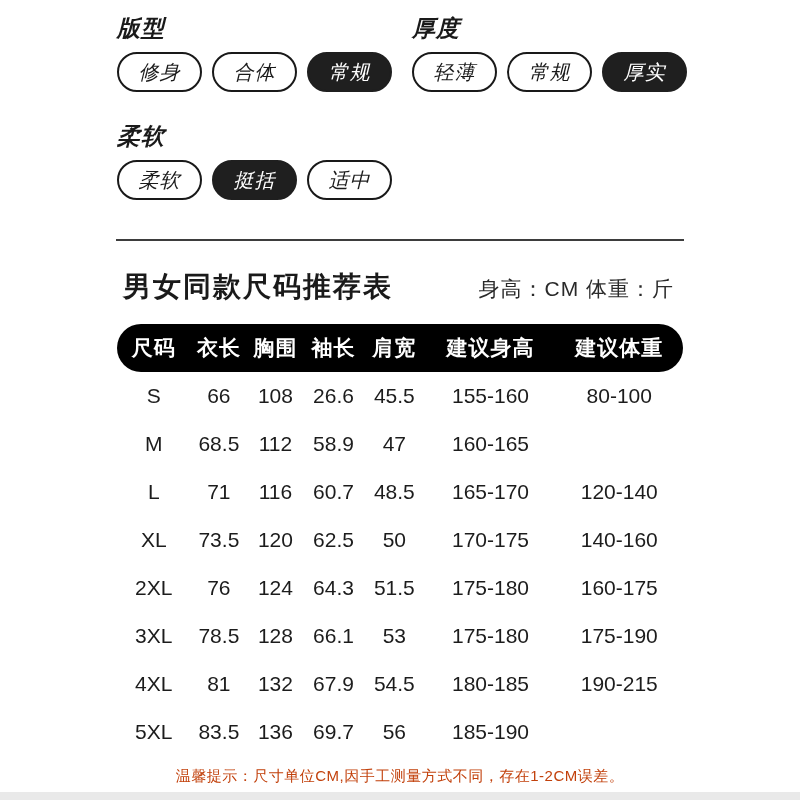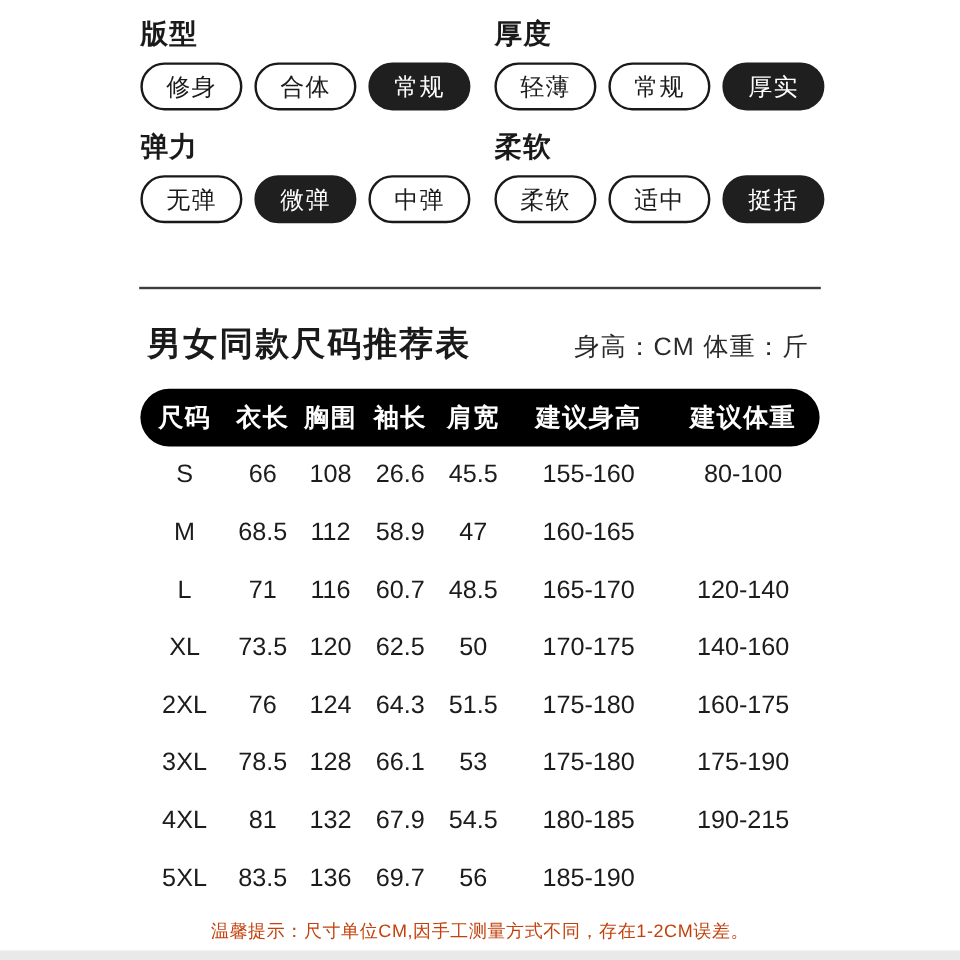--- a/index.html
+++ b/index.html
@@ -8,21 +8,21 @@
     position:relative;
     background:#ffffff;
     font-family:"Liberation Sans","DejaVu Sans",sans-serif;
     color:#1a1a1a;
     overflow:hidden;
   }
 
   
   .attr-grid {
     position:absolute; top:14px; left:117px; width:570px;
-    display:grid; grid-template-columns:295px 1fr; row-gap:16px;
+    display:grid; grid-template-columns:295px 1fr; row-gap:30px;font-style:italic;
   }
   .attr-label { font-size:23px; font-weight:700; line-height:29px; margin-bottom:9px; letter-spacing:1px; }
   .pill-row { display:flex; gap:10px; }
   .pill {
     min-width:85px; height:40px; padding:0 14px;
     border:2.5px solid #191919; border-radius:21px; background:#fff;
     display:flex; align-items:center; justify-content:center;
     font-size:20px; font-weight:500; letter-spacing:1px; cursor:pointer;
   }
   .pill.sel { background:#1f1f1f; border-color:#1f1f1f; color:#ffffff; }
@@ -75,35 +75,27 @@
 
   <div class="attr-group">
     <div class="attr-label">厚度</div>
     <div class="pill-row">
       <div class="pill">轻薄</div>
       <div class="pill">常规</div>
       <div class="pill sel">厚实</div>
     </div>
   </div>
 
-  <div class="attr-group">
-    <div class="attr-label">弹力</div>
-    <div class="pill-row">
-      <div class="pill">无弹</div>
-      <div class="pill sel">微弹</div>
-      <div class="pill">中弹</div>
-    </div>
-  </div>
 
   <div class="attr-group">
     <div class="attr-label">柔软</div>
     <div class="pill-row">
       <div class="pill">柔软</div>
+      <div class="pill sel">挺括</div>
       <div class="pill">适中</div>
-      <div class="pill sel">挺括</div>
     </div>
   </div>
 </div>
 
 <div class="divider"></div>
 
 <div class="title-row">
   <div class="chart-title">男女同款尺码推荐表</div>
   <div class="units-note">身高：CM  体重：斤</div>
 </div>

